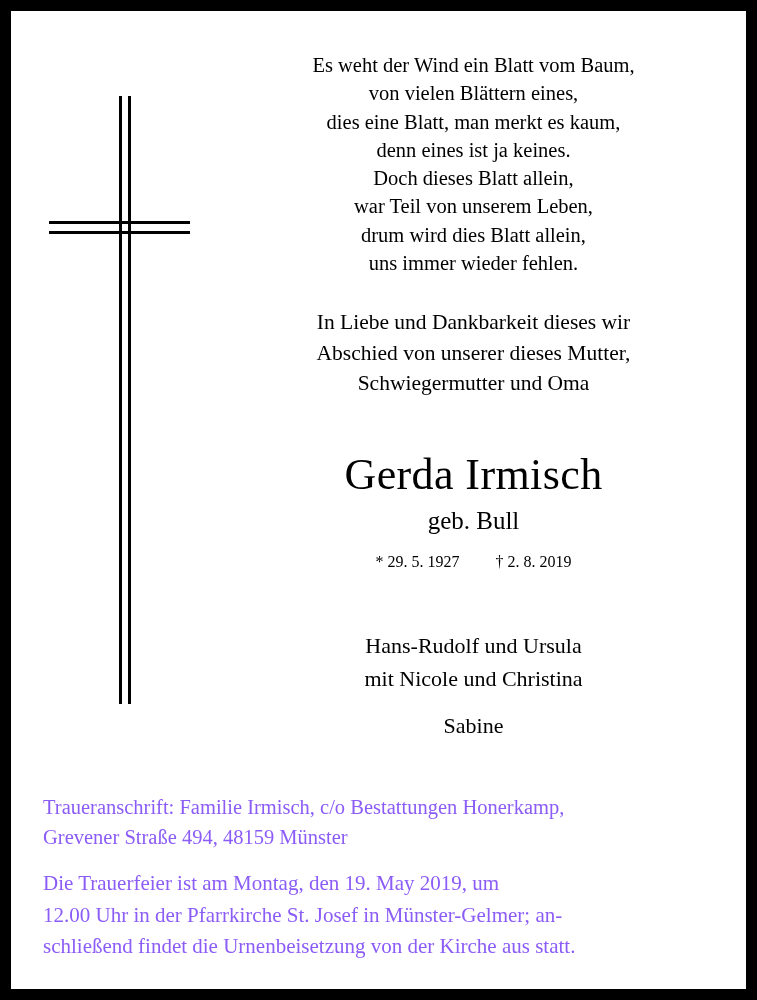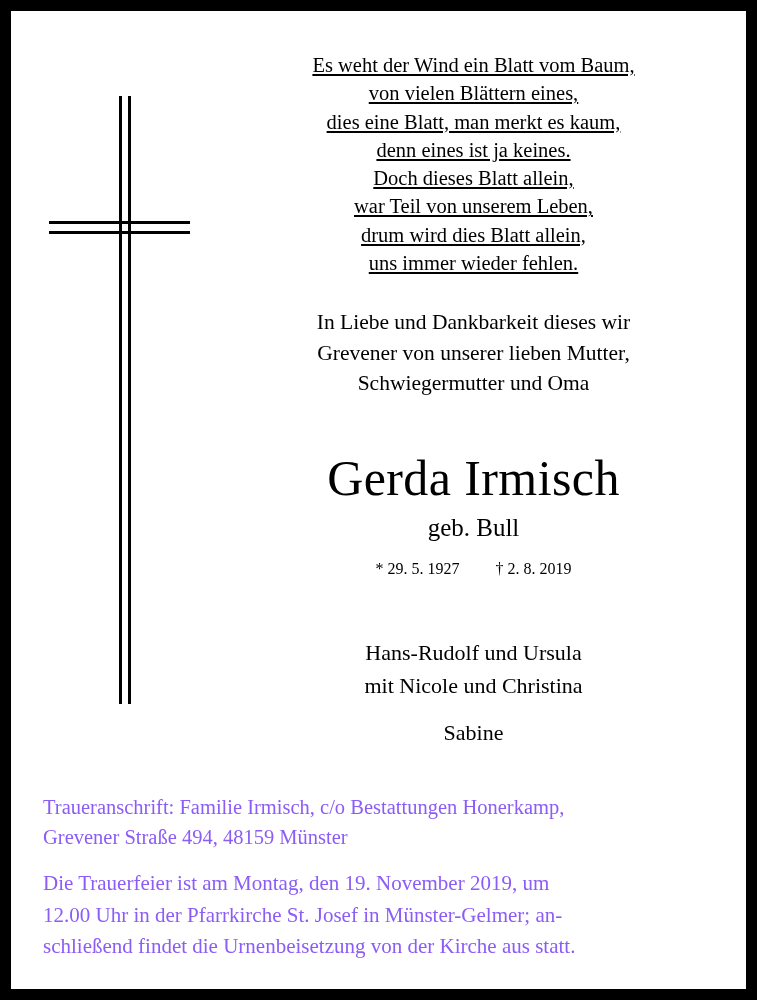--- a/index.html
+++ b/index.html
@@ -66,39 +66,38 @@
     left: 190px;
     top: 0;
     width: 545px;
     text-align: center;
   }
   .poem {
     margin-top: 40px;
     font-size: 20.5px;
     line-height: 1.38;
     color: #000;
-    text-decoration: underline;
   }
   .poem .line {
     display: block;
     white-space: nowrap;
   }
   .dedication {
     margin-top: 30px;
     font-size: 21.5px;
     line-height: 1.42;
     color: #000;
   }
   .dedication .line {
     display: block;
     white-space: nowrap;
   }
   .name {
     margin-top: 52px;
-    font-size: 50px;
+    font-size: 44px;
     line-height: 1.1;
     color: #000;
     letter-spacing: 0.4px;
   }
   .maiden {
     margin-top: 8px;
     font-size: 25px;
     color: #000;
   }
   .dates {
@@ -169,21 +168,21 @@
       <span class="line">dies eine Blatt, man merkt es kaum,</span>
       <span class="line">denn eines ist ja keines.</span>
       <span class="line">Doch dieses Blatt allein,</span>
       <span class="line">war Teil von unserem Leben,</span>
       <span class="line">drum wird dies Blatt allein,</span>
       <span class="line">uns immer wieder fehlen.</span>
     </div>
 
     <div class="dedication">
       <span class="line">In Liebe und Dankbarkeit dieses wir</span>
-      <span class="line">Grevener von unserer lieben Mutter,</span>
+      <span class="line">Abschied von unserer dieses Mutter,</span>
       <span class="line">Schwiegermutter und Oma</span>
     </div>
 
     <div class="name">Gerda Irmisch</div>
     <div class="maiden">geb. Bull</div>
 
     <div class="dates">
       <span>* 29. 5. 1927</span>
       <span class="sep"></span>
       <span>† 2. 8. 2019</span>
@@ -197,19 +196,19 @@
     </div>
 
   </div>
 
   <div class="footer">
     <div class="addr">
       <span class="line">Traueranschrift: Familie Irmisch, c/o Bestattungen Honerkamp,</span>
       <span class="line">Grevener Straße 494, 48159 Münster</span>
     </div>
     <div class="service">
-      <span class="line">Die Trauerfeier ist am Montag, den 19. November 2019, um</span>
+      <span class="line">Die Trauerfeier ist am Montag, den 19. May 2019, um</span>
       <span class="line">12.00 Uhr in der Pfarrkirche St. Josef in Münster-Gelmer; an-</span>
       <span class="line">schließend findet die Urnenbeisetzung von der Kirche aus statt.</span>
     </div>
   </div>
 
 </div>
 
 </body></html>

